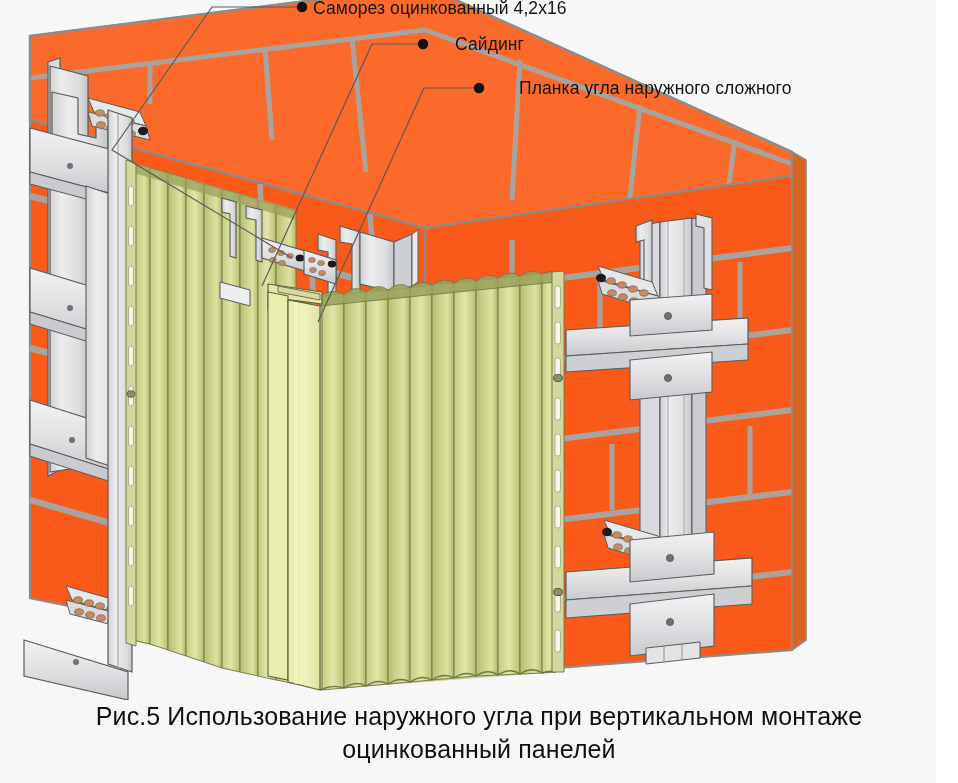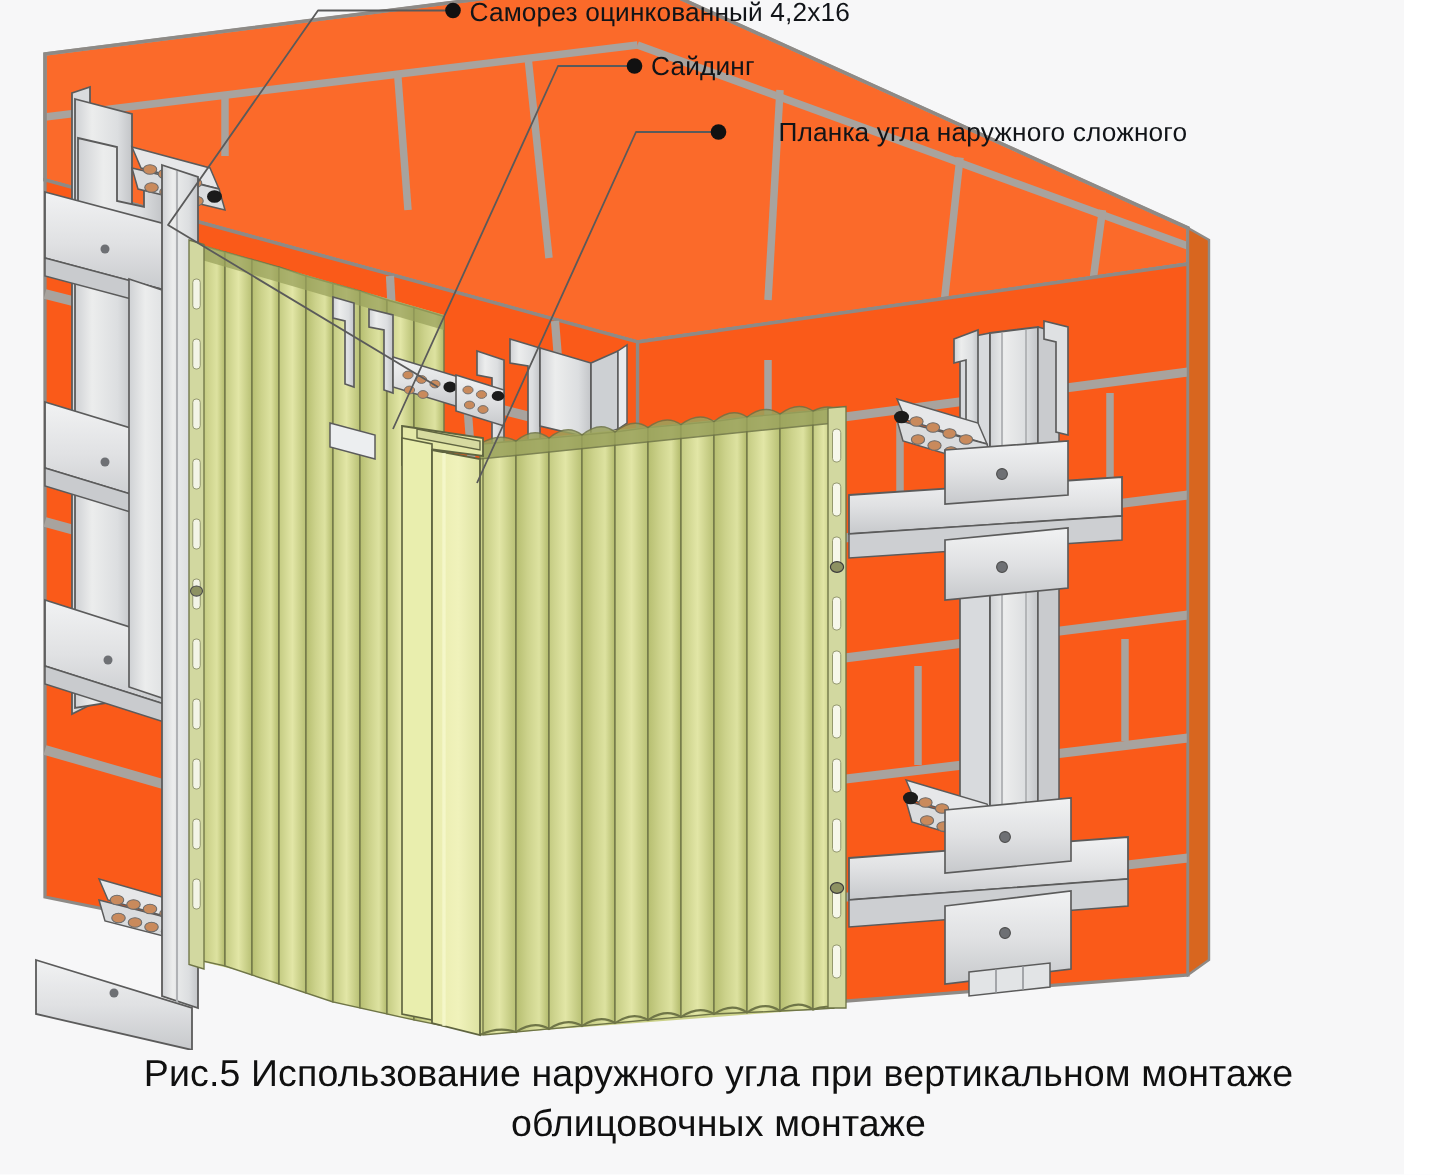--- a/index.html
+++ b/index.html
@@ -415,22 +415,22 @@
     <g id="leader-dots">
         <circle cx="302" cy="7" r="5.2" fill="#111111"></circle>
         <circle cx="423" cy="44" r="5.2" fill="#111111"></circle>
         <circle cx="479" cy="88" r="5.2" fill="#111111"></circle>
       </g>
 
   </svg>
 
   <div id="callout-layer">
       <div class="callout-text" style="left: 313px; top: 0px;">Саморез оцинкованный 4,2х16</div>
-      <div class="callout-text" style="left: 434px; top: 36px;">Сайдинг</div>
+      <div class="callout-text" style="left: 455px; top: 36px;">Сайдинг</div>
       <div class="callout-text" style="left: 490px; top: 80px; margin-left: 29px;">Планка угла наружного сложного</div>
     </div>
 
   <div id="caption">
     <span class="cap-line">Рис.5  Использование наружного угла при вертикальном монтаже</span>
-    <span class="cap-line">облицовочных монтаже</span>
+    <span class="cap-line">оцинкованный панелей</span>
   </div>
 
 </div>
 
 </body></html>

